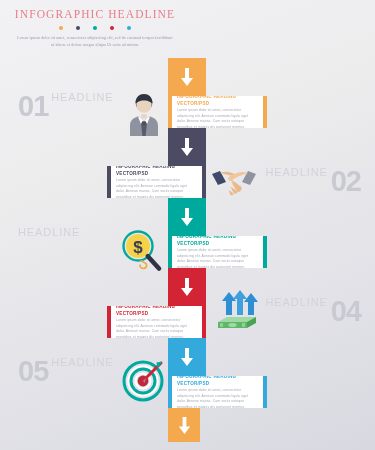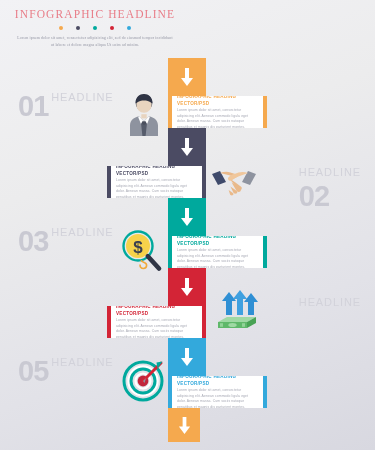--- a/index.html
+++ b/index.html
@@ -69,21 +69,21 @@
     line-height: 1;
     letter-spacing: -1px;
   }
   .sidenum .word {
     font-size: 11px;
     letter-spacing: .9px;
     color: #d2d2da;
     position: relative;
     top: -1px;
   }
-  .sidenum.right { flex-direction: column; }
+  .sidenum.right { flex-direction: row; }
 
   
   .arrowblk {
     position: absolute;
     display: flex;
     align-items: center;
     justify-content: center;
   }
   .arrowblk svg { display: block; }
 
@@ -147,25 +147,25 @@
 
   <div class="sidenum" style="left:18px; top:92px;">
     <span class="num">01</span>
     <span class="word">HEADLINE</span>
   </div>
   <div class="sidenum right" style="right:14px; top:167px;">
     <span class="word">HEADLINE</span>
     <span class="num">02</span>
   </div>
   <div class="sidenum" style="left:18px; top:227px;">
-    <span class="num">03</span>
     <span class="word">HEADLINE</span>
   </div>
   <div class="sidenum right" style="right:14px; top:297px;">
     <span class="word">HEADLINE</span>
+    <span class="num">04</span>
   </div>
   <div class="sidenum" style="left:18px; top:357px;">
     <span class="num">05</span>
     <span class="word">HEADLINE</span>
   </div>
 
   <div class="arrowblk" style="left:168px; top:58px; width:38px; height:38px; background:#f5a94e;">
     <svg width="16" height="20" viewBox="0 0 16 20" aria-hidden="true">
       <path d="M6 1 h4 v10 h4 L8 19 L2 11 h4 Z" fill="#ffffff"></path>
     </svg>

